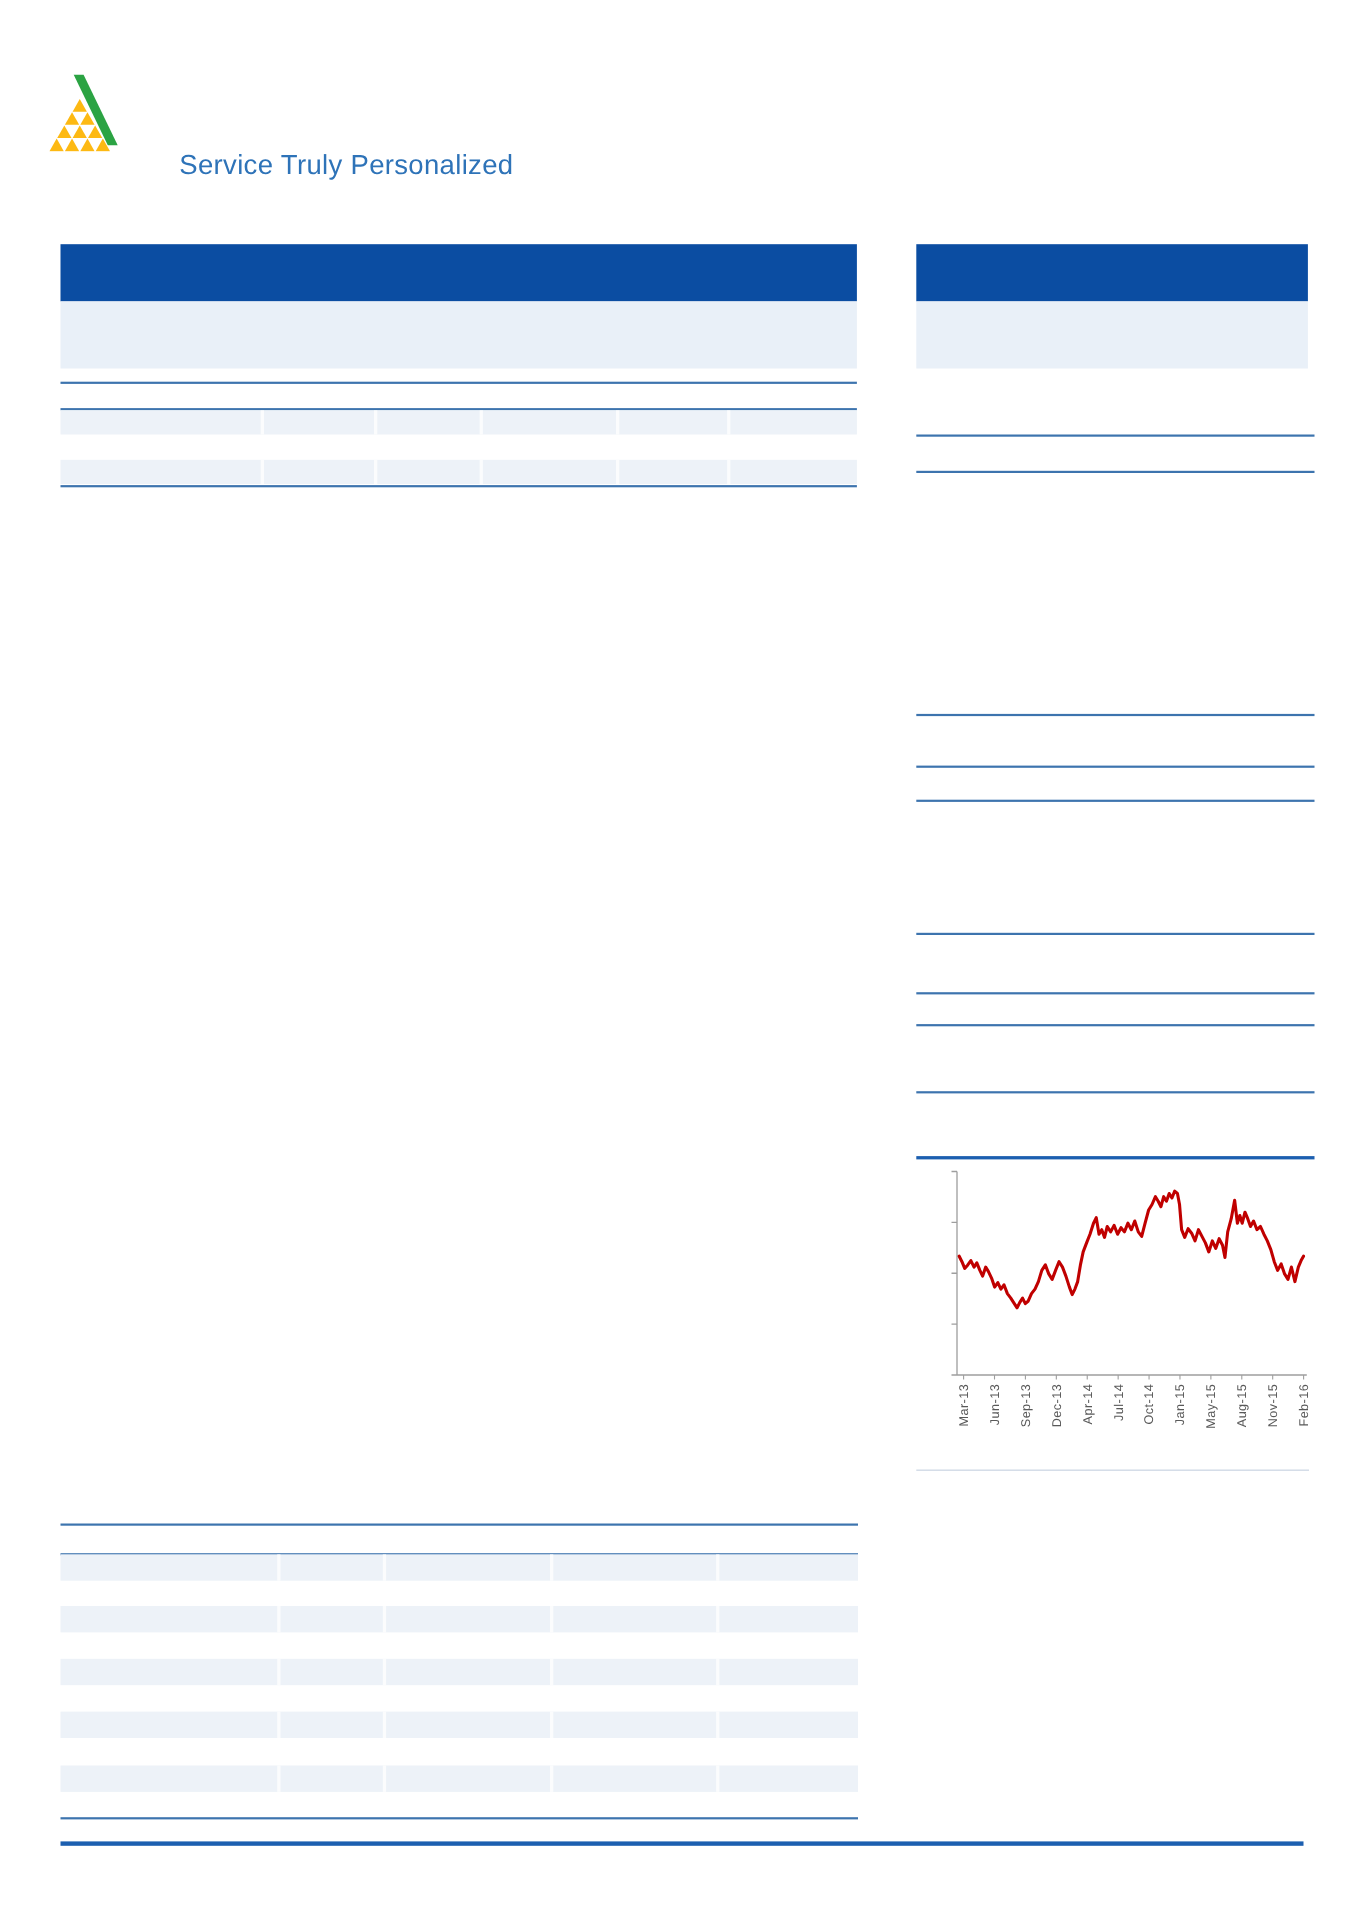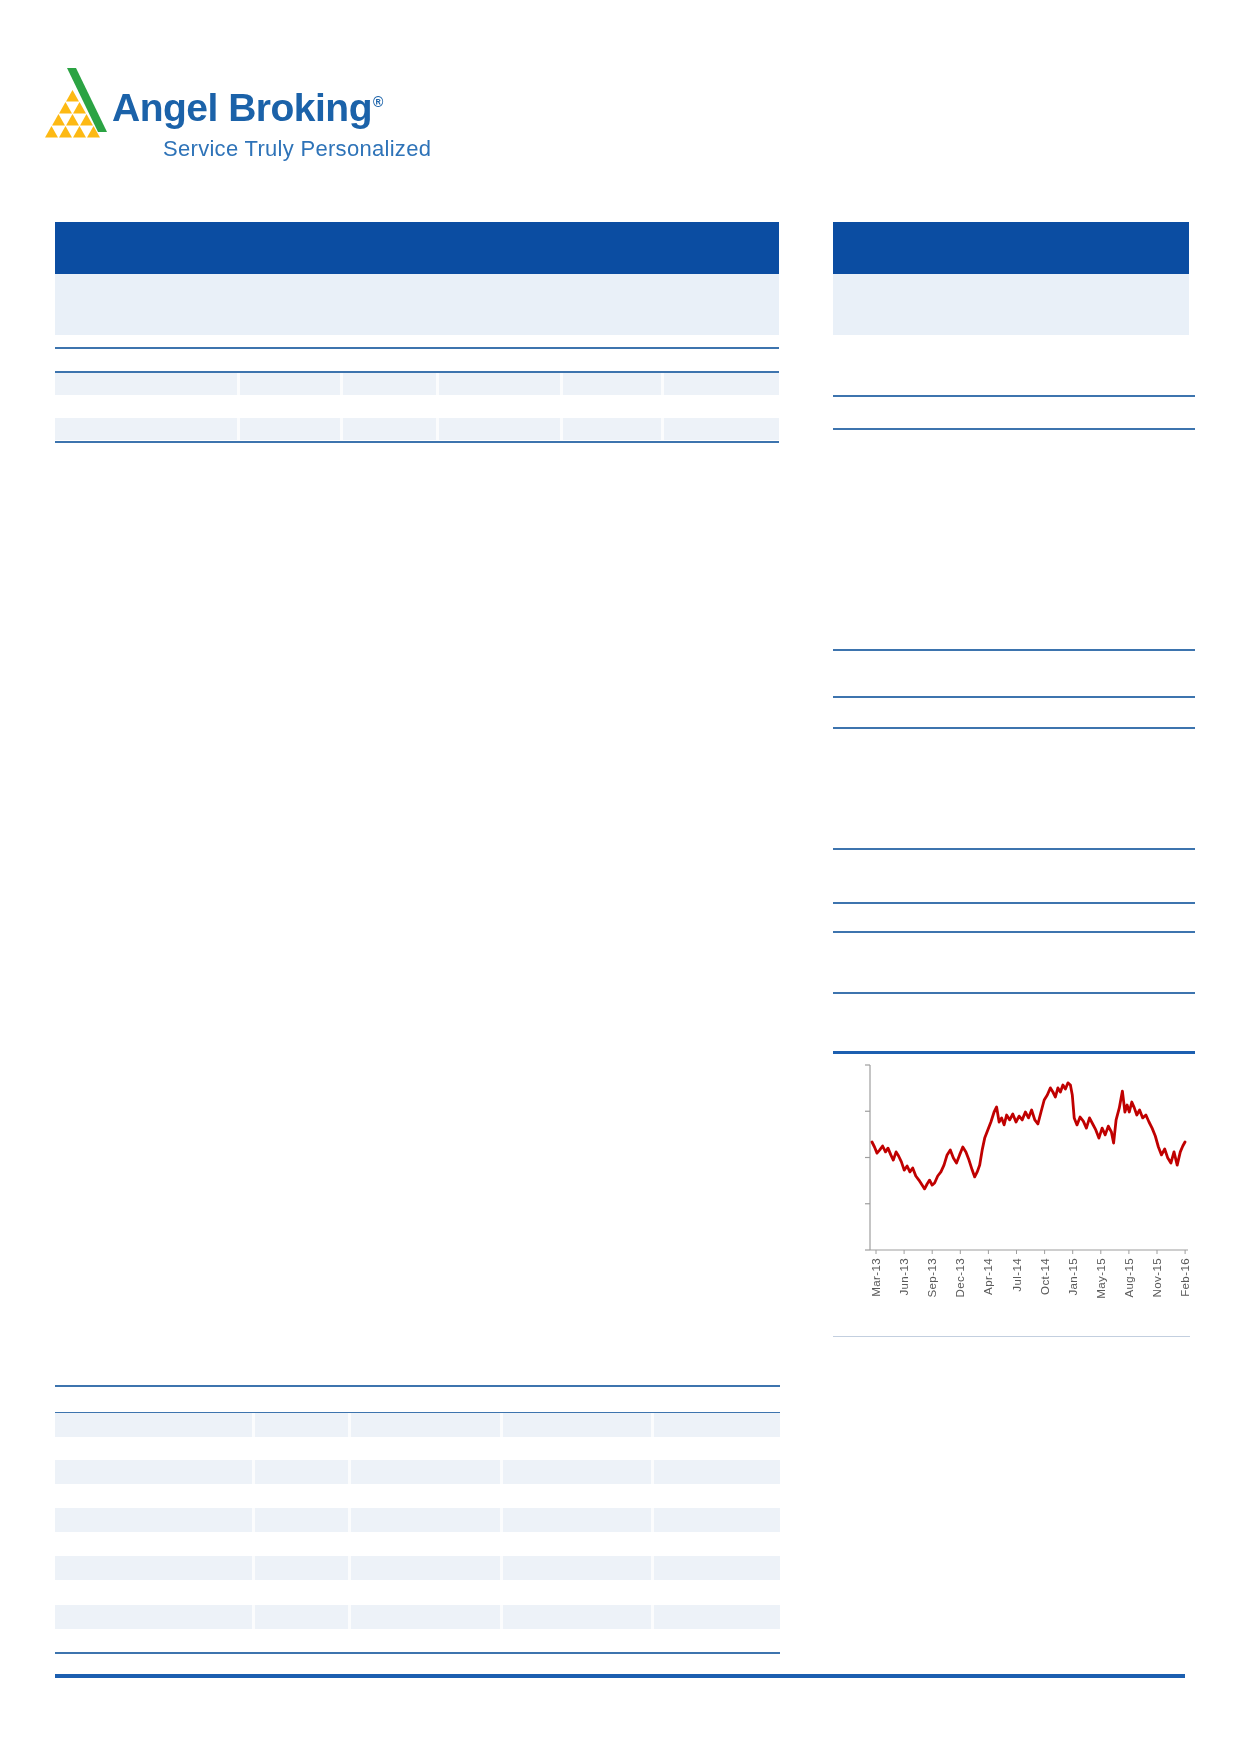--- a/index.html
+++ b/index.html
@@ -9,21 +9,21 @@
   }
   
   .logo-block{position:absolute;left:30px;top:58px;width:360px;height:110px;}
   .logo-mark{position:absolute;left:8px;top:4px;}
   .brand{
     position:absolute;left:82px;top:28px;font-size:39px;font-weight:bold;
     color:#1b62a9;letter-spacing:-0.5px;white-space:nowrap;
   }
   .brand .reg{font-size:14px;font-weight:bold;vertical-align:super;margin-left:1px;}
   .tagline{
-    position:absolute;left:133px;top:78px;font-size:22px;color:#2e73b8;
+    position:absolute;left:133px;top:78px;font-size:25px;color:#2e73b8;
     letter-spacing:0.3px;white-space:nowrap;
   }
   
   .bar{position:absolute;background:#0b4da2;}
   .band{position:absolute;background:#e9f0f8;}
   .lrow{position:absolute;background:#edf2f8;}
   .rule{position:absolute;background:#3d74ae;height:2px;}
   .rule-thick{position:absolute;background:#1c5fb0;}
   .rule-light{position:absolute;background:#c3cfdf;height:1px;}
   .vd{position:absolute;top:0;width:3px;height:100%;background:#ffffff;opacity:0.75;}
@@ -44,21 +44,20 @@
         <path d="M14 63.5 L20.5 52 L27 63.5 Z" fill="#fdb913"></path>
         <path d="M28 63.5 L34.5 52 L41 63.5 Z" fill="#fdb913"></path>
         <path d="M42 63.5 L48.5 52 L55 63.5 Z" fill="#fdb913"></path>
         <path d="M7 75.5 L13.5 64 L20 75.5 Z" fill="#fdb913"></path>
         <path d="M21 75.5 L27.5 64 L34 75.5 Z" fill="#fdb913"></path>
         <path d="M35 75.5 L41.5 64 L48 75.5 Z" fill="#fdb913"></path>
         <path d="M49 75.5 L55.5 64 L62 75.5 Z" fill="#fdb913"></path>
       </g>
       <polygon points="29,6 38,6 69,70 60,70" fill="#2ba343"></polygon>
     </svg>
-    <div class="brand"><span>Angel Broking</span><span class="reg">®</span></div>
     <div class="tagline">Service Truly Personalized</div>
   </div>
 
   <div class="bar" style="left:55px;top:222px;width:724px;height:52px;"></div>
   <div class="band" style="left:55px;top:274px;width:724px;height:61px;"></div>
 
   <div class="rule" style="left:55px;top:347px;width:724px;"></div>
   <div class="rule" style="left:55px;top:371px;width:724px;"></div>
 
   <div class="lrow" style="left:55px;top:373px;width:724px;height:22px;">

